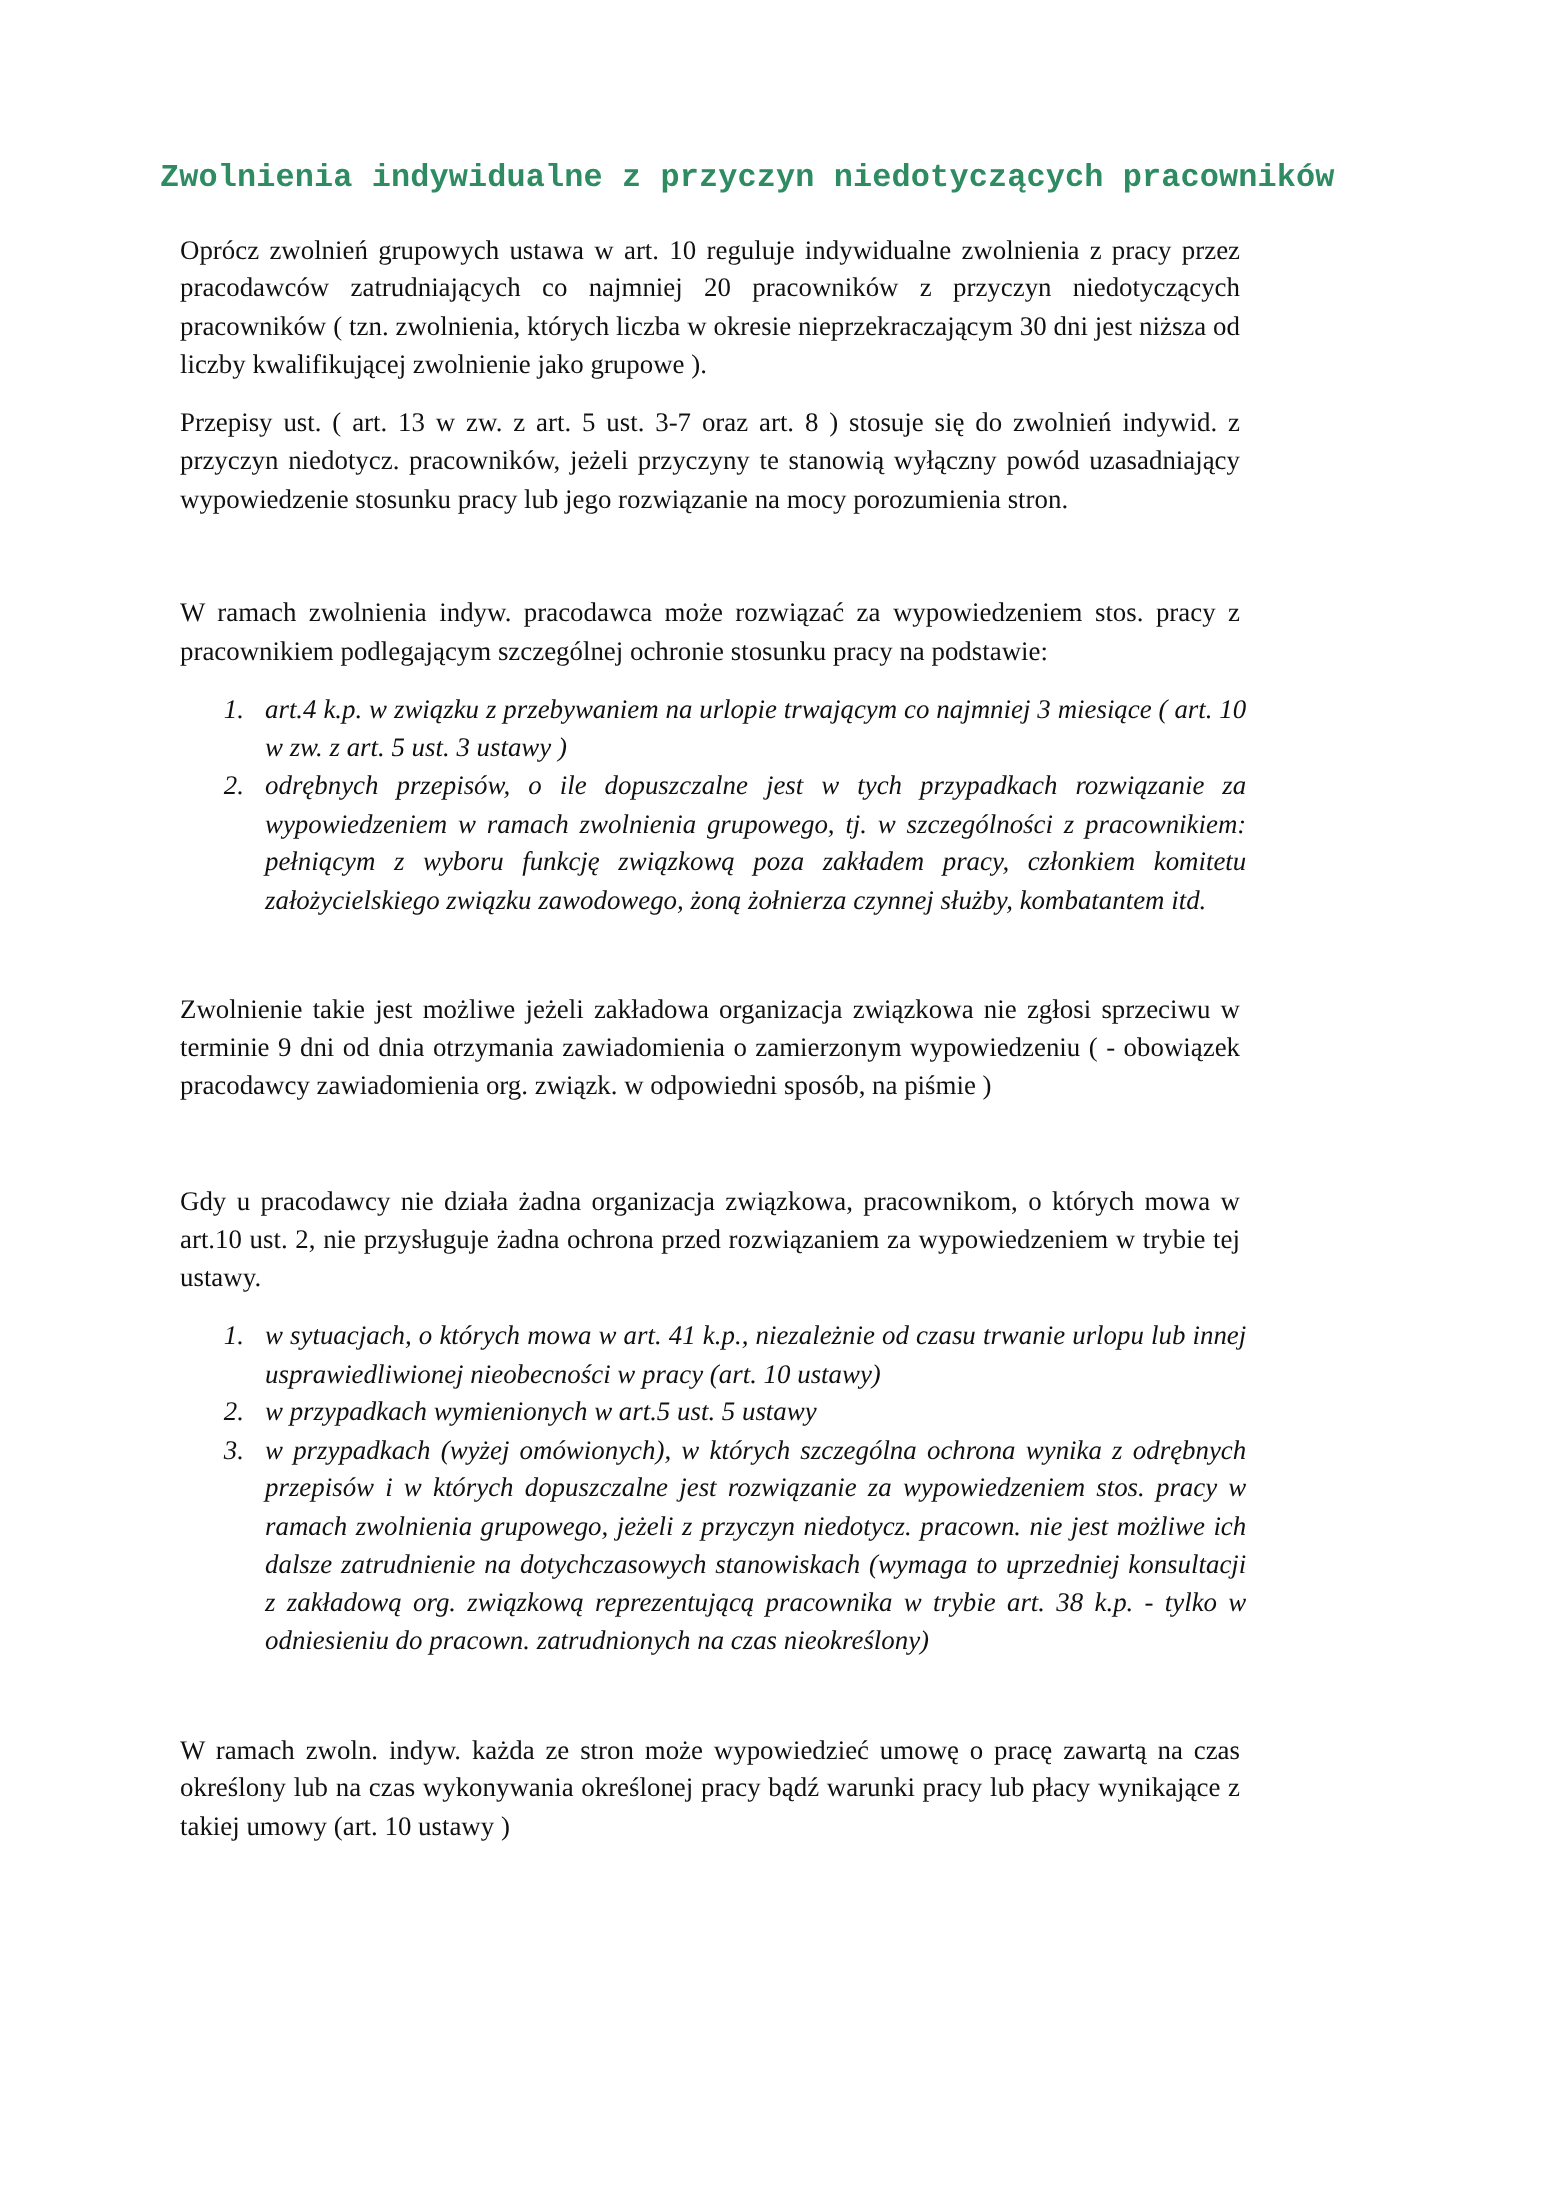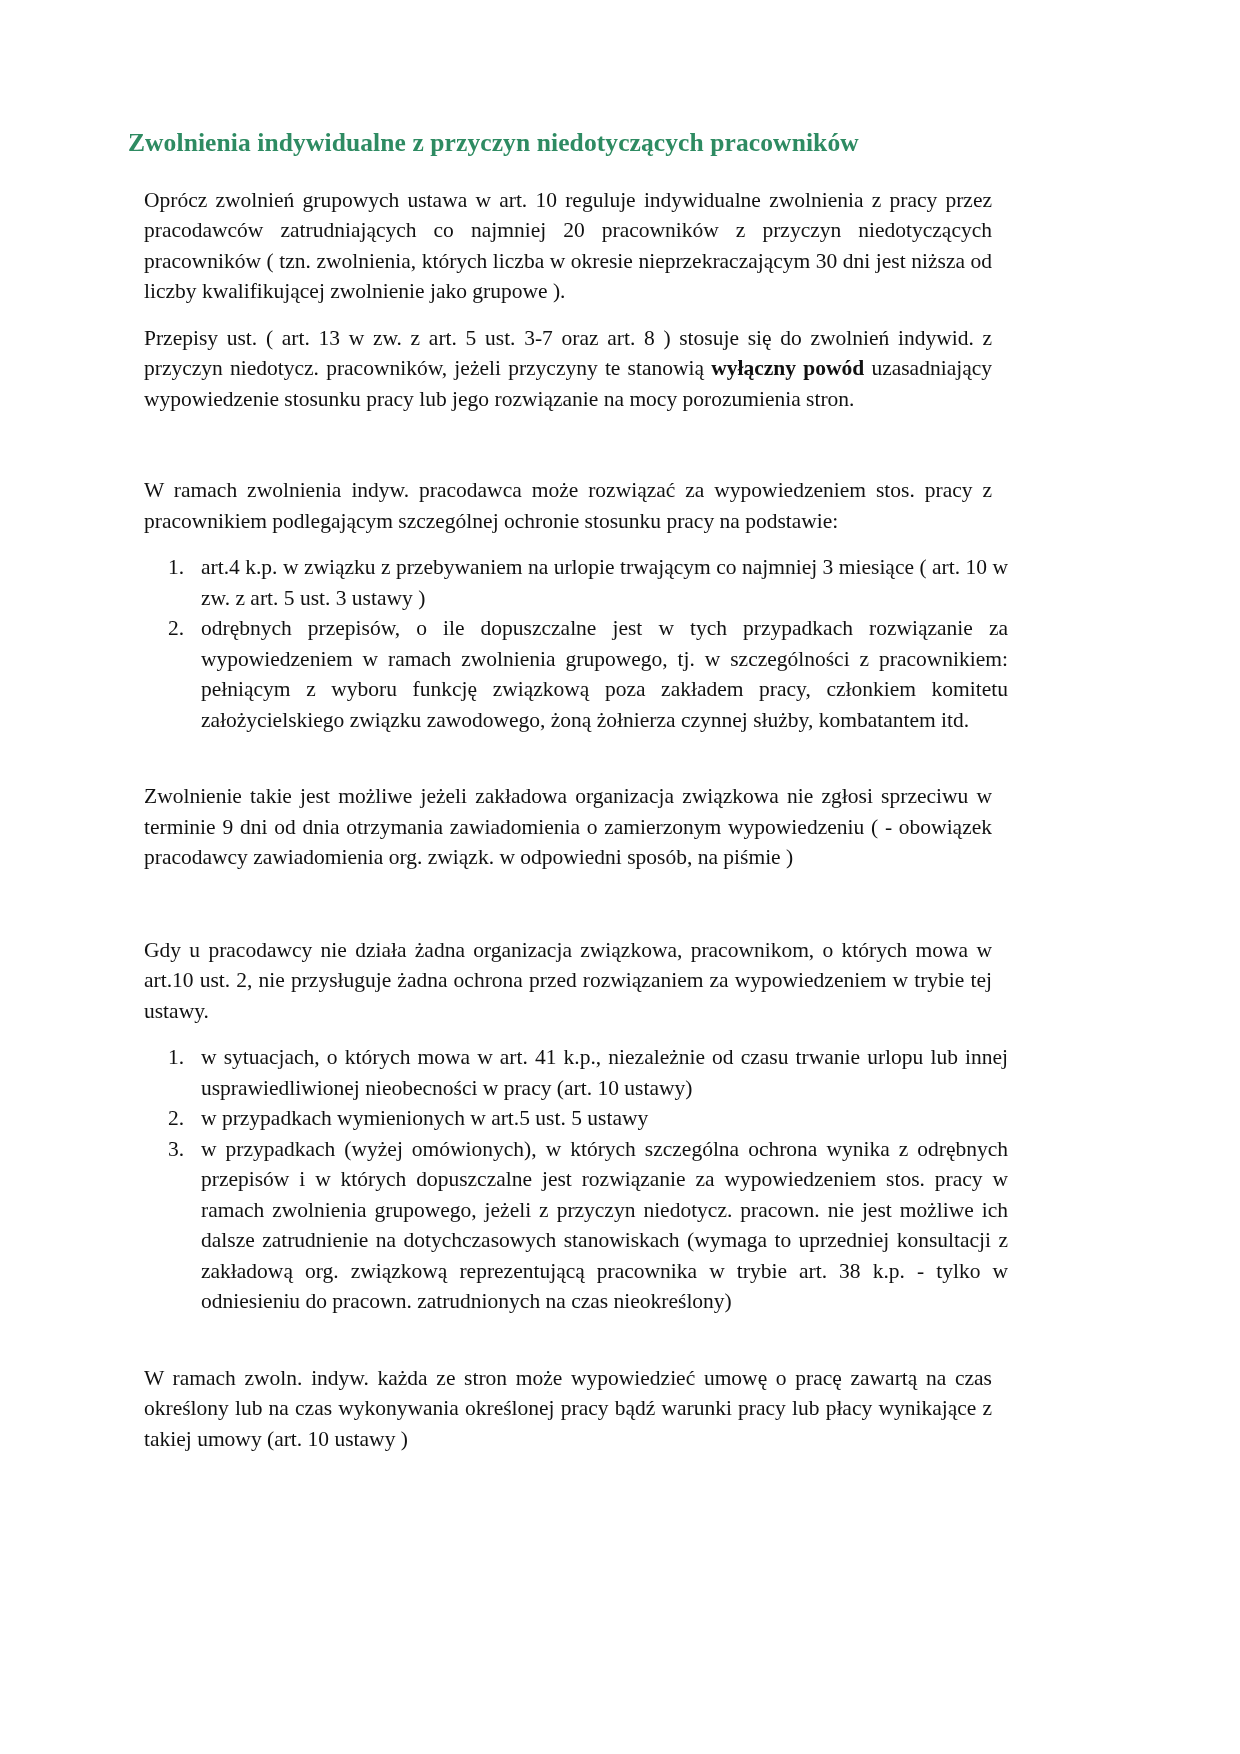--- a/index.html
+++ b/index.html
@@ -24,58 +24,60 @@
     position: relative;
   }
   .doc-title {
     font-size: 25.5px;
     font-weight: bold;
     color: #2e8b62;
     letter-spacing: 0.1px;
     line-height: 1.2;
     margin: 0 0 26px 0;
     white-space: nowrap;
+    font-family: Liberation Mono, monospace;
   }
   .para {
     text-align: justify;
     text-justify: inter-word;
     font-size: 21.5px;
     line-height: 30.5px;
     margin: 16px;
     hyphens: none;
   }
   .gap-md { height: 29px; }
   .gap-lg { height: 30px; }
 
   ol.numlist {
     list-style: none;
     counter-reset: item;
-    margin: 0;
+    margin: 11px;
     padding: 0 0 0 0;
+    font-style: italic;
   }
   ol.numlist > li {
     counter-increment: item;
     position: relative;
     padding-left: 73px;
     text-align: justify;
     font-size: 21.5px;
     line-height: 30.5px;
     margin: 0;
   }
   ol.numlist > li::before {
     content: counter(item) ".";
     position: absolute;
     left: 40px;
     top: 0;
     width: 26px;
     text-align: left;
     font-size: 21.5px;
     line-height: 30.5px;
   }
-  b, .bold { font-weight: bold; }
+  b, .bold { font-weight: normal; }
 </style>
 </head>
 <body>
 
 <div class="page">
 
   <h1 class="doc-title">Zwolnienia indywidualne z przyczyn niedotyczących pracowników</h1>
 
   <p class="para">Oprócz zwolnień grupowych ustawa w art. 10 reguluje indywidualne zwolnienia z pracy przez pracodawców zatrudniających co najmniej 20 pracowników z przyczyn niedotyczących pracowników ( tzn. zwolnienia, których liczba w okresie nieprzekraczającym 30 dni jest niższa od liczby kwalifikującej zwolnienie jako grupowe ).</p>
 

